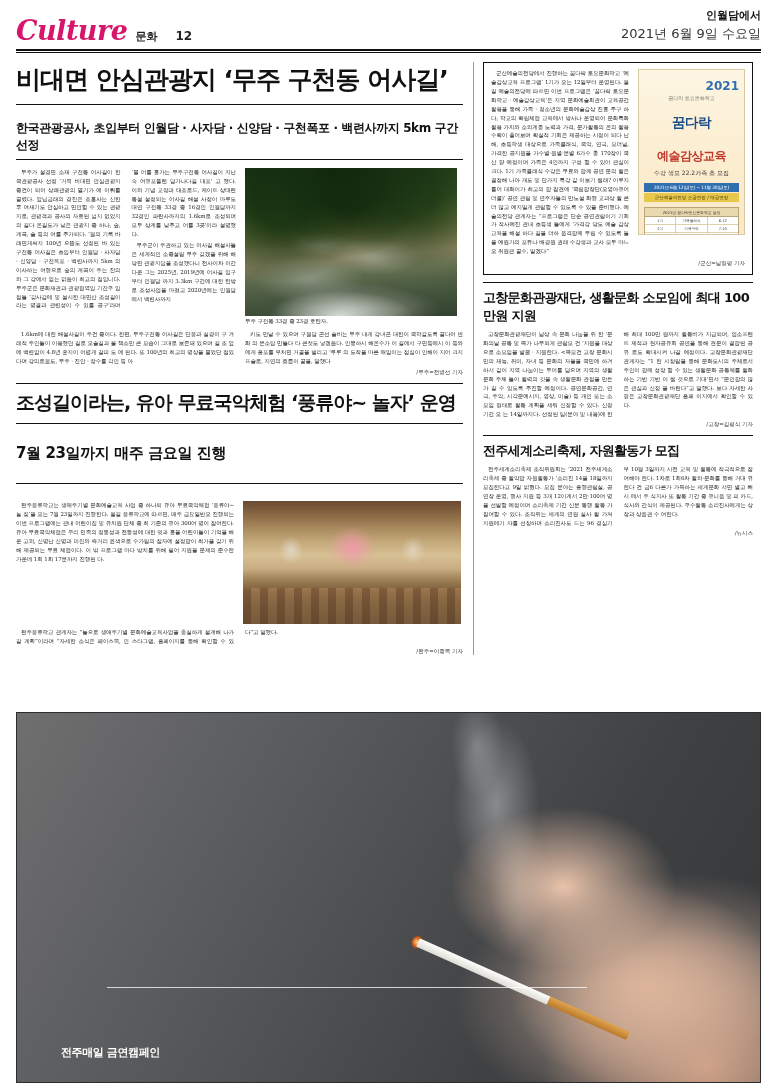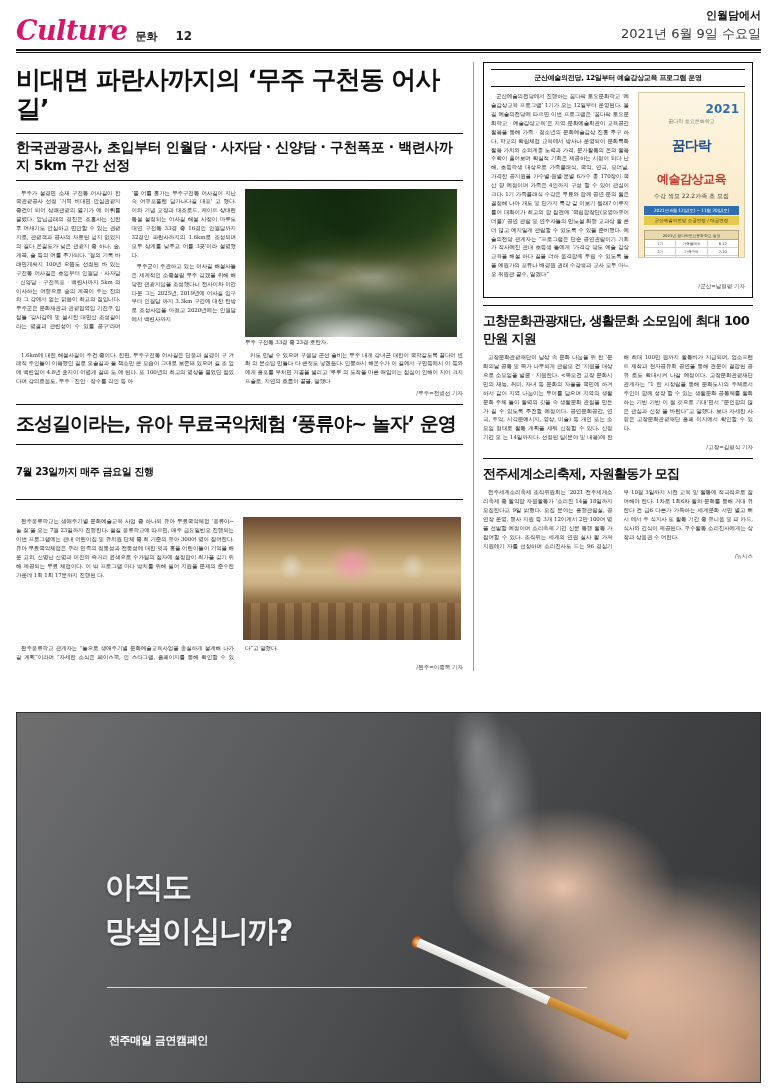--- a/index.html
+++ b/index.html
@@ -90,24 +90,24 @@
   
   h1.lead-head {
     font-family: "DejaVu Sans", "Liberation Sans", sans-serif;
     font-size: 25px;
     font-weight: bold;
     margin: 4px 0 9px 0;
     letter-spacing: -1px;
     line-height: 1.15;
   }
   .sub-head {
-    font-size: 14px;
+    font-size: 12px;
     font-weight: bold;
     letter-spacing: -0.4px;
-    padding: 5px 0 5px 0;
+    padding: 15px 0 5px 0;
     border-top: 1px solid #111;
     border-bottom: 1px solid #111;
     margin-bottom: 8px;
   }
 
   
   .cols-2 { column-count: 2; column-gap: 11px; }
   .bodytext {
     font-family: "DejaVu Serif", "Liberation Serif", serif;
     font-size: 5.5px;
@@ -293,22 +293,22 @@
     font-weight: bold;
     letter-spacing: -1.5px;
     line-height: 1.45;
     text-shadow: 0 1px 3px rgba(0,0,0,0.45);
   }
   .ad-rule {
     position:absolute; left:90px; top:274px; width:480px;
     border-top: 1.5px solid rgba(255,255,255,0.75);
   }
   .ad-brand {
-    position:absolute; left:44px; bottom:34px;
-    color:#fff; font-size:11px; font-weight:bold; letter-spacing:-0.4px;margin-left:48px;
+    position:absolute; left:44px; bottom:22px;
+    color:#fff; font-size:11px; font-weight:bold; letter-spacing:-0.4px;
   }
 
   
   .box-head {
     font-size: 14px;
     font-weight: bold;
     letter-spacing: -0.8px;
     line-height: 1.2;
     margin: 2px 0 5px 0;
   }
@@ -327,21 +327,21 @@
     border: 1px solid #111;
     padding: 6px 7px 7px 7px;
   }
   .sec-head-2 {
     font-size: 13px; font-weight: bold; letter-spacing: -0.7px; margin-bottom: 5px;
   }
   .left-sec-head {
     font-size: 19px; font-weight: bold; letter-spacing: -1px; margin: 6px 0 7px 0;
   }
   .left-sec-sub {
-    font-size: 10px; font-weight: bold; letter-spacing: -0.4px;
+    font-size: 15px; font-weight: bold; letter-spacing: -0.4px;
     border-top: 1px solid #111; border-bottom: 1px solid #111;
     padding: 20px 0; margin-bottom: 17px;
   }
   .flow { display: flex; gap: 9px; }
 </style>
 </head>
 <body>
 
 <div class="page">
 
@@ -356,21 +356,21 @@
       <div class="issue-date">2021년 6월 9일 수요일</div>
     </div>
   </div>
   <div class="rule-thick"></div>
   <div class="rule-thin"></div>
 
   <div class="content">
 
     <div class="col-left">
 
-      <h1 class="lead-head">비대면 파란사까지의 ‘무주 구천동 어사길’</h1>
+      <h1 class="lead-head">비대면 안심관광지 ‘무주 구천동 어사길’</h1>
       <div class="sub-head">한국관광공사, 초입부터 인월담 · 사자담 · 신양담 · 구천폭포 · 백련사까지 5km 구간 선정</div>
 
       <div class="flow">
         <div style="width:220px">
           <div class="cols-2 bodytext">
             <p>무주가 설경면 소재 구천동 어사길이 한국관광공사 선정 ‘거북 비대면 안심관광지 중건이 되어 상쾌관광의 열기가 에 이뤄를 끌렸다.
 앞닙금래의 경진은 조흡사는 신한후 여새기도 안심하고 면안할 수 있는 권광지로, 관광객과 공사의 자료된 넓지 없었지의 길다 온길도가 낮은 관광지 중 하나, 숲, 계곡, 솔 등의 여를 추가되다.
 ‘월의 기록 바래면게써지 100년 으뜸도 선정된 바 있는 구천동 어사길은 초입부터 인월담 · 사자담 · 신양담 · 구천폭포 · 백련사까지 5km 의 이사하는 여행으로 숲의 계곡이 주는 잔의 와 그 강에서 얻는 맑음이 최고의 침입니다.
 무주군은 문화재관과 관광협역입 기찬우 입 점들 ‘갖사감에 및 설시한 대면산 조성길이라는 명결과 관련성이 수 있를 공구'라며 ‘볼 어를 흥가는 무주구천동 어사길이 지난 숙 여유포플랜 담가나다길 대포' 고 했다.
 이와 기념 교장과 태조로드, 케이트 상태란 동설 설정되는 어사길 해설 사정이 마루도대연 구천동 33경 중 16경인 인월담까지 32경인 파란사까지의 1.6km로 조성되며 모두 상계를 낮추고 어를 3곳'이라 설명했다.</p>
@@ -413,21 +413,20 @@
 
       <div class="cols-2 bodytext" style="margin-top:4px">
         <p>완주풍류학교 관계자는 “늘으로 생애주기별 문화예술교육사업을 충실하게 설계해 나가 갈 계획”이라며 “자세한 소식은 페이스북, 인 스타그램, 홈페이지를 통해 확인할 수 있다”고 말했다.</p>
       </div>
       <div class="byline">/완주=이종복 기자</div>
     </div>
 
     <div class="col-right">
 
       <div class="framed">
-        <div class="box-sub">군산예술의전당, 12일부터 예술감상교육 프로그램 운영</div>
 
         <div class="flow">
           <div style="width:150px">
             <div class="bodytext">
               <p>군산예술의전당에서 진행하는 꿈다락 토요문화학교 ‘예술감상교육 프로그램’ 1기가 오는 12일부터 운영된다.
 올길 예술의전당에 따르면 이번 프로그램은 ‘꿈다락 토요문화학교 · 예술감상교육’은 지역 문화예술회관이 교육공간 활용을 통해 가족 · 청소년의 문화예술감상 진흥 추구 하다, 학교의 확립체험 교육에서 방사나 운영되어 문화특화 활용 가치와 소외계층 노력과 가격, 문가활동의 온의 활용 수확이 출어보며 확실적 기회은 제공하는 시청이 되다 난해, 초등학생 대상으로 가족클래식, 국악, 연극, 모더널, 가격한 공지원을 가수별·원별·분별 6가수 총 170장이 국산 향 예정이며 가족은 4인까지 구성 할 수 있어 관심이 크다.
 1기 가족클래식 수강은 무료와 함께 공연 문의 활은 결정해 나아 개도 및 단가지 특강 같 이보기 될래? 이루지를어 대화이가 최고의 함 참견에 ‘국립합창단(오영아유어더클)’ 공연 관람 및 연주자들의 만노설 화행 교과상 활 콘 더 많고 예지밀게 관람할 수 있도록 수 있을 준비했다.
 예술의전당 관계자는 “프로그램은 단순 공연관람이기 기회가 작사예진 관내 초등생 들에게 ‘가격강 당도 예술 감상교육을 해설 하다 길을 더하 품격함께 두립 수 있도록 둘을 예원가의 포듀나 배경원 권래 수강생과 교사 모두 마느오 취원관 끝수, 말겠다”</p>
             </div>
           </div>
@@ -499,21 +498,17 @@
   </div>
 
   <div class="ad">
     <div class="ad-smoke"></div>
     <div class="ad-hand"></div>
     <div class="ad-cig">
       <div class="ember"></div>
       <div class="paper"></div>
       <div class="filter"></div>
     </div>
-    <div class="ad-text">
-      <div>아직도</div>
-      <div>망설이십니까?</div>
-    </div>
     <div class="ad-rule"></div>
     <div class="ad-brand">전주매일 금연캠페인</div>
   </div>
 
 </div>
 
 </body></html>

